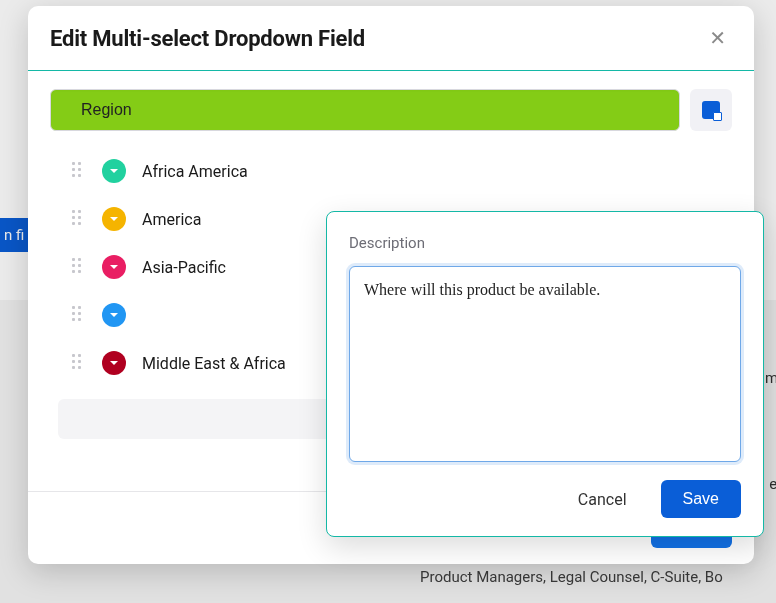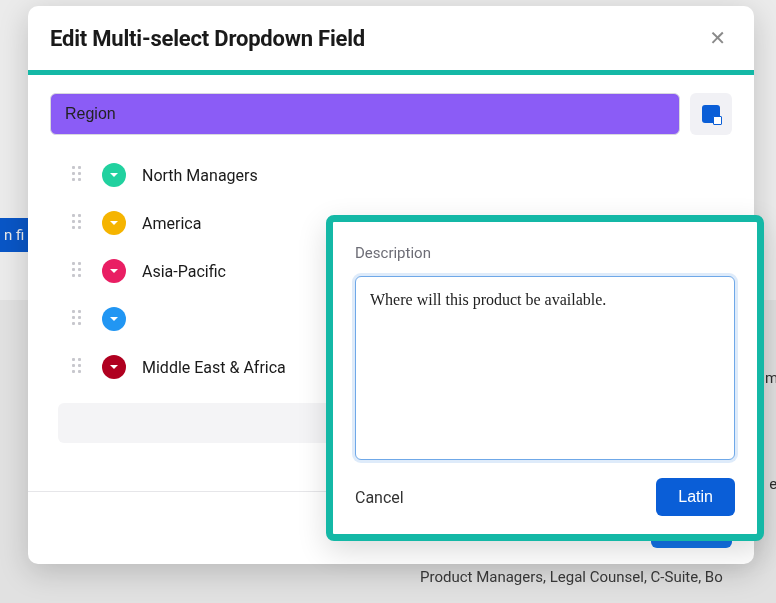--- a/index.html
+++ b/index.html
@@ -21,34 +21,34 @@
     position:absolute;
     left:28px; top:6px;
     width:726px; height:558px;
     background:#fff;
     border-radius:10px;
     box-shadow: 0 8px 30px rgba(0,0,0,0.18);
     display:flex; flex-direction:column;
   }
   .modal-header {
     padding:18px 24px 18px 22px;
-    border-bottom:5px solid #14b8a6;
+    border-bottom:1px solid #14b8a6;
     display:flex; align-items:center; justify-content:space-between;
   }
   .modal-title { font-size:22px; font-weight:700; color:#1a1a1a; letter-spacing:-0.2px; }
   .close-x { color:#8a8a8a; font-size:20px; cursor:pointer; line-height:1; padding:4px; }
 
   .modal-body { position:relative; flex:1; padding:18px 22px 0 22px; }
 
   .name-row { display:flex; gap:10px; }
   .name-input {
     flex:1; height:42px; border:1px solid #d8d8de; border-radius:6px;
-    padding:0 14px; font-size:16px; color:#222;
+    padding:0 30px; font-size:16px; color:#222;
     box-shadow: inset 0 1px 2px rgba(0,0,0,0.03);
-    background:#8b5cf6;
+    background:#84cc16;
   }
   .color-btn {
     width:42px; height:42px; border-radius:6px; background:#f1f1f5;
     display:flex; align-items:center; justify-content:center; cursor:pointer;
   }
   .color-square {
     width:18px; height:18px; border-radius:3px; background:#0a5ed7;
     position:relative;
   }
   .color-square::after{
@@ -85,36 +85,36 @@
     background:#1271e6; color:#fff; border:none; border-radius:6px;
     padding:10px 20px; font-size:17px; font-weight:500; cursor:pointer;
   }
 
   
   .popover {
     position:absolute;
     left:298px; top:140px;
     width:438px; height:326px;
     background:#fff;
-    border:7px solid #14b8a6;
+    border:1px solid #14b8a6;
     border-radius:8px;
     box-shadow: 0 10px 30px rgba(0,0,0,0.14);
     padding:22px 22px 18px 22px;
     display:flex; flex-direction:column;
   }
   .pop-label { font-size:15px; color:#6d6d76; margin-bottom:14px; }
   .desc-area {
     flex:1; width:100%; resize:none;
     border:1px solid #6fa8e8; border-radius:6px;
     outline: none;
     box-shadow: 0 0 0 3px rgba(74,144,226,0.18);
     padding:12px 14px;
     font-size:16px; font-family:Liberation Serif, serif; color:#222; line-height:1.4;
   }
-  .pop-actions { display:flex; justify-content:space-between; gap:34px; align-items:center; margin-top:18px; }
+  .pop-actions { display:flex; justify-content:flex-end; gap:34px; align-items:center; margin-top:18px; }
   .cancel-link { font-size:16px; color:#333; cursor:pointer; }
   .save-btn {
     background:#0a5ed7; color:#fff; border:none; border-radius:6px;
     padding:10px 22px; font-size:16px; font-weight:500; cursor:pointer;
   }
 
   .chip-0{ background:#21d19f;} .chip-1{ background:#f5b400;} .chip-2{ background:#e91e63;} .chip-3{ background:#2196f3;} .chip-4{ background:#b00020;}
 </style>
 </head>
 <body>
@@ -151,21 +151,21 @@
             <i></i>
             <i></i>
             <i></i>
             <i></i>
           </span>
         <span class="chip chip-0">
             <svg viewBox="0 0 10 10">
               <path d="M1 3 L5 7 L9 3 Z" fill="#fff"></path>
             </svg>
           </span>
-        <span class="opt-label">North Managers</span>
+        <span class="opt-label">Africa America</span>
       </div>
       <div class="opt-row">
         <span class="drag-handle">
             <i></i>
             <i></i>
             <i></i>
             <i></i>
             <i></i>
             <i></i>
           </span>
@@ -225,21 +225,21 @@
       </div>
     </div>
 
     <div class="add-slot"></div>
 
     <div class="popover">
       <div class="pop-label">Description</div>
       <textarea class="desc-area" style="">Where will this product be available.</textarea>
       <div class="pop-actions">
         <span class="cancel-link">Cancel</span>
-        <button class="save-btn">Latin</button>
+        <button class="save-btn">Save</button>
       </div>
     </div>
   </div>
 
   <div class="modal-footer">
     <button class="done-btn">Done</button>
   </div>
 </div>
 
 </body></html>

